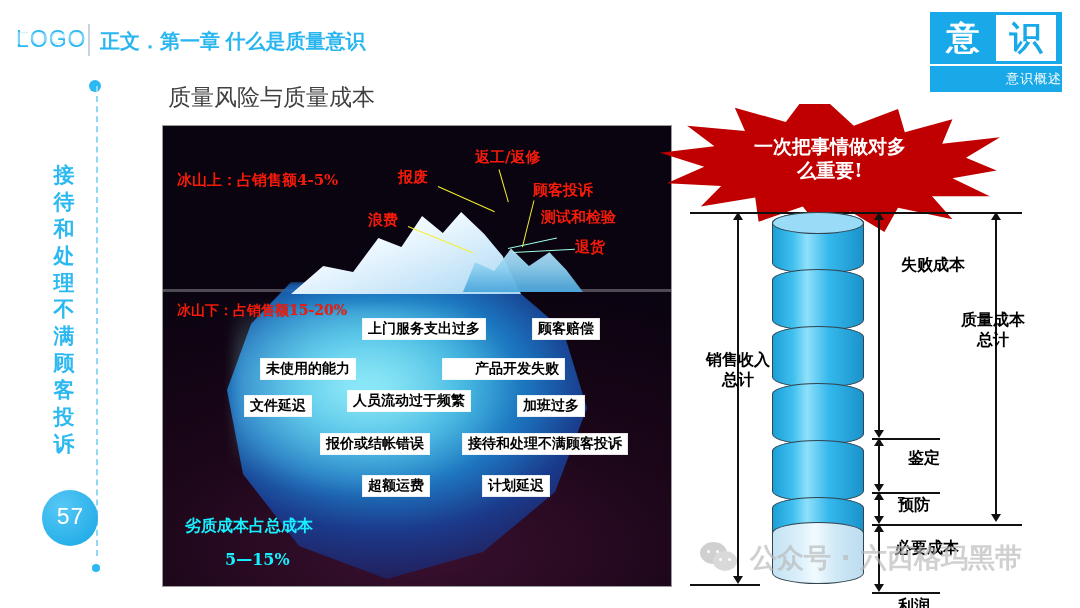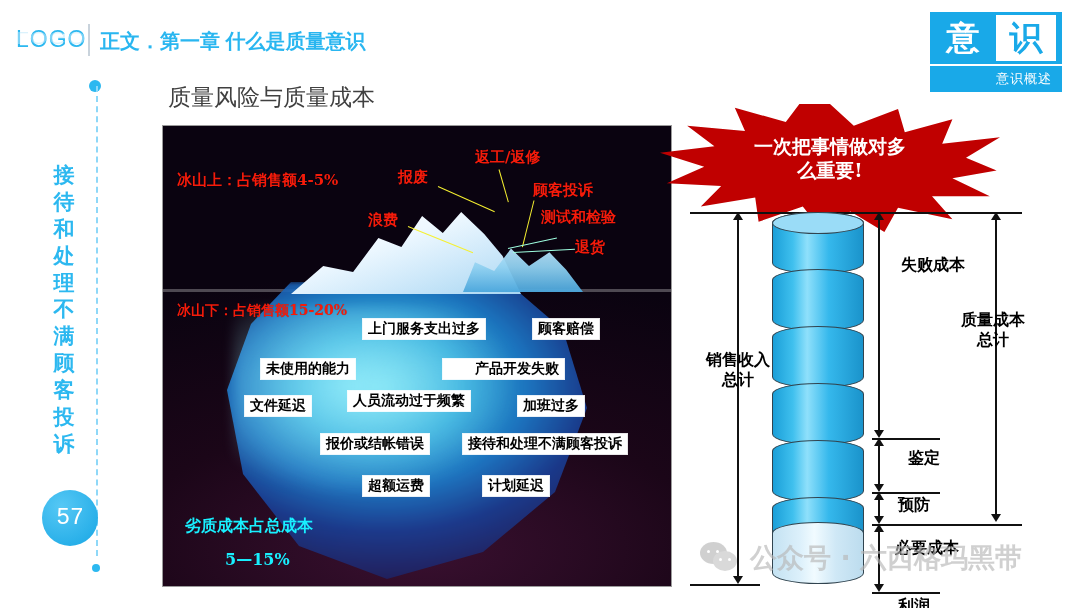--- a/index.html
+++ b/index.html
@@ -21,21 +21,21 @@
         font-family:"Liberation Sans","DejaVu Sans",sans-serif;white-space:nowrap;}
 
   
   .badge{position:absolute;left:930px;top:12px;width:132px;height:52px;background:#19a9e8;}
   .badge-c1{position:absolute;left:0;top:0;width:66px;height:52px;color:#fff;font-size:33px;
         font-weight:bold;display:flex;align-items:center;justify-content:center;}
   .badge-c2{position:absolute;left:66px;top:3px;width:60px;height:46px;background:#fff;color:#19a9e8;
         font-size:33px;font-weight:bold;display:flex;align-items:center;justify-content:center;}
   .badge-sub{position:absolute;left:930px;top:66px;width:132px;height:26px;background:#19a9e8;
         color:#fff;font-size:13px;display:flex;align-items:center;justify-content:flex-end;
-        padding-right:10px;box-sizing:border-box;letter-spacing:1px;}
+        padding-right:0;box-sizing:border-box;letter-spacing:1px;}
 
   
   .rail-line{position:absolute;left:96px;top:86px;width:0;height:470px;
         border-left:2px dashed #8ed8f8;}
   .rail-dot-top{position:absolute;left:89px;top:80px;width:12px;height:12px;border-radius:50%;
         background:#2cb8f0;}
   .rail-dot-bot{position:absolute;left:92px;top:564px;width:8px;height:8px;border-radius:50%;
         background:#2cb8f0;}
   .rail-text{position:absolute;left:48px;top:162px;width:32px;color:#2cb8f0;font-size:21px;
         font-weight:bold;line-height:1.28;text-align:center;word-break:break-all;

